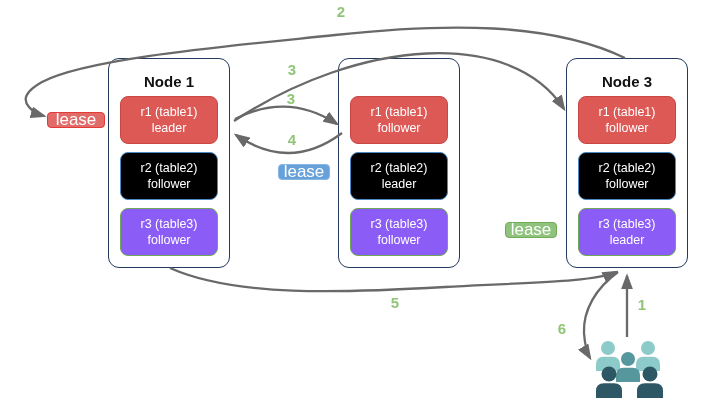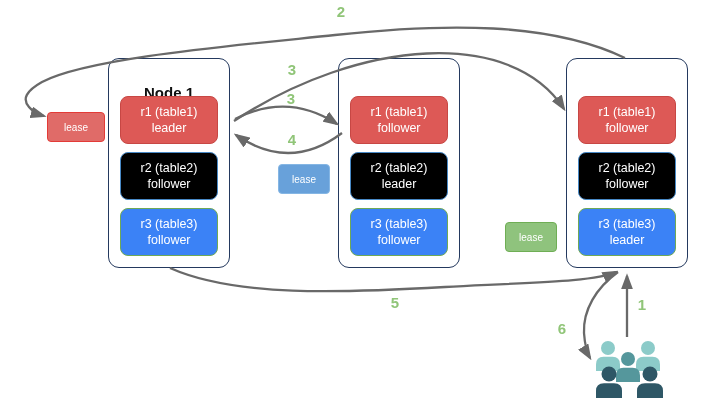--- a/index.html
+++ b/index.html
@@ -6,34 +6,34 @@
   #stage{
     position:relative;width:704px;height:405px;background:#ffffff;overflow:hidden;
     font-family:"Liberation Sans","DejaVu Sans",sans-serif;
   }
   .node{
     position:absolute;top:58px;width:122px;height:210px;background:#fff;
     border:1.6px solid #24395e;border-radius:11px;z-index:1;box-sizing:border-box;
   }
   .node-title{
     position:absolute;top:14px;left:0;width:100%;text-align:center;
-    font-weight:bold;font-size:15px;color:#111;margin-top:11px;
+    font-weight:bold;font-size:15px;color:#111;
   }
   .replica{
     position:absolute;left:11px;width:98px;height:48px;border-radius:8px;
     color:#fff;font-size:12.5px;text-align:center;display:flex;flex-direction:column;
     justify-content:center;line-height:1.32;border:1.5px solid;box-sizing:border-box;
   }
   .rep-1{top:37px}.rep-2{top:93px}.rep-3{top:149px}
   .r-red{background:#dd5956;border-color:#c94temp}
   .r-red{background:#dd5956;border-color:#c74744}
   .r-blue{background:#000000;border-color:#4889c6}
-  .r-green{background:#3b82f6;border-color:#6fa957}
+  .r-green{background:#8b5cf6;border-color:#6fa957}
   .lease{
-    position:absolute;height:30px;border-radius:4px;color:#fff;font-size:10px;
+    position:absolute;height:16px;border-radius:4px;color:#fff;font-size:17px;
     display:flex;align-items:center;justify-content:center;z-index:2;box-sizing:border-box;
   }
   .lease-red{left:47px;top:112px;width:58px;background:#e06b68;border:1.5px solid #e33b37;}
   .lease-blue{left:278px;top:164px;width:52px;background:#68a1da;border:1.5px solid #85b6e4;}
   .lease-green{left:505px;top:222px;width:52px;background:#8fc37d;border:1.5px solid #6fae55;}
   .step{
     position:absolute;color:#90c578;font-weight:bold;font-size:15px;z-index:6;
     transform:translateX(-50%);
   }
   #arrow-layer{position:absolute;left:0;top:0;z-index:5;pointer-events:none;}
@@ -68,20 +68,21 @@
       <span>r2 (table2)</span>
       <span>leader</span>
     </div>
     <div class="replica rep-3 r-green">
       <span>r3 (table3)</span>
       <span>follower</span>
     </div>
   </div>
 
   <div class="node" style="left:566px">
+    <div class="node-title">Node 3</div>
     <div class="replica rep-1 r-red">
       <span>r1 (table1)</span>
       <span>follower</span>
     </div>
     <div class="replica rep-2 r-blue">
       <span>r2 (table2)</span>
       <span>follower</span>
     </div>
     <div class="replica rep-3 r-green">
       <span>r3 (table3)</span>

